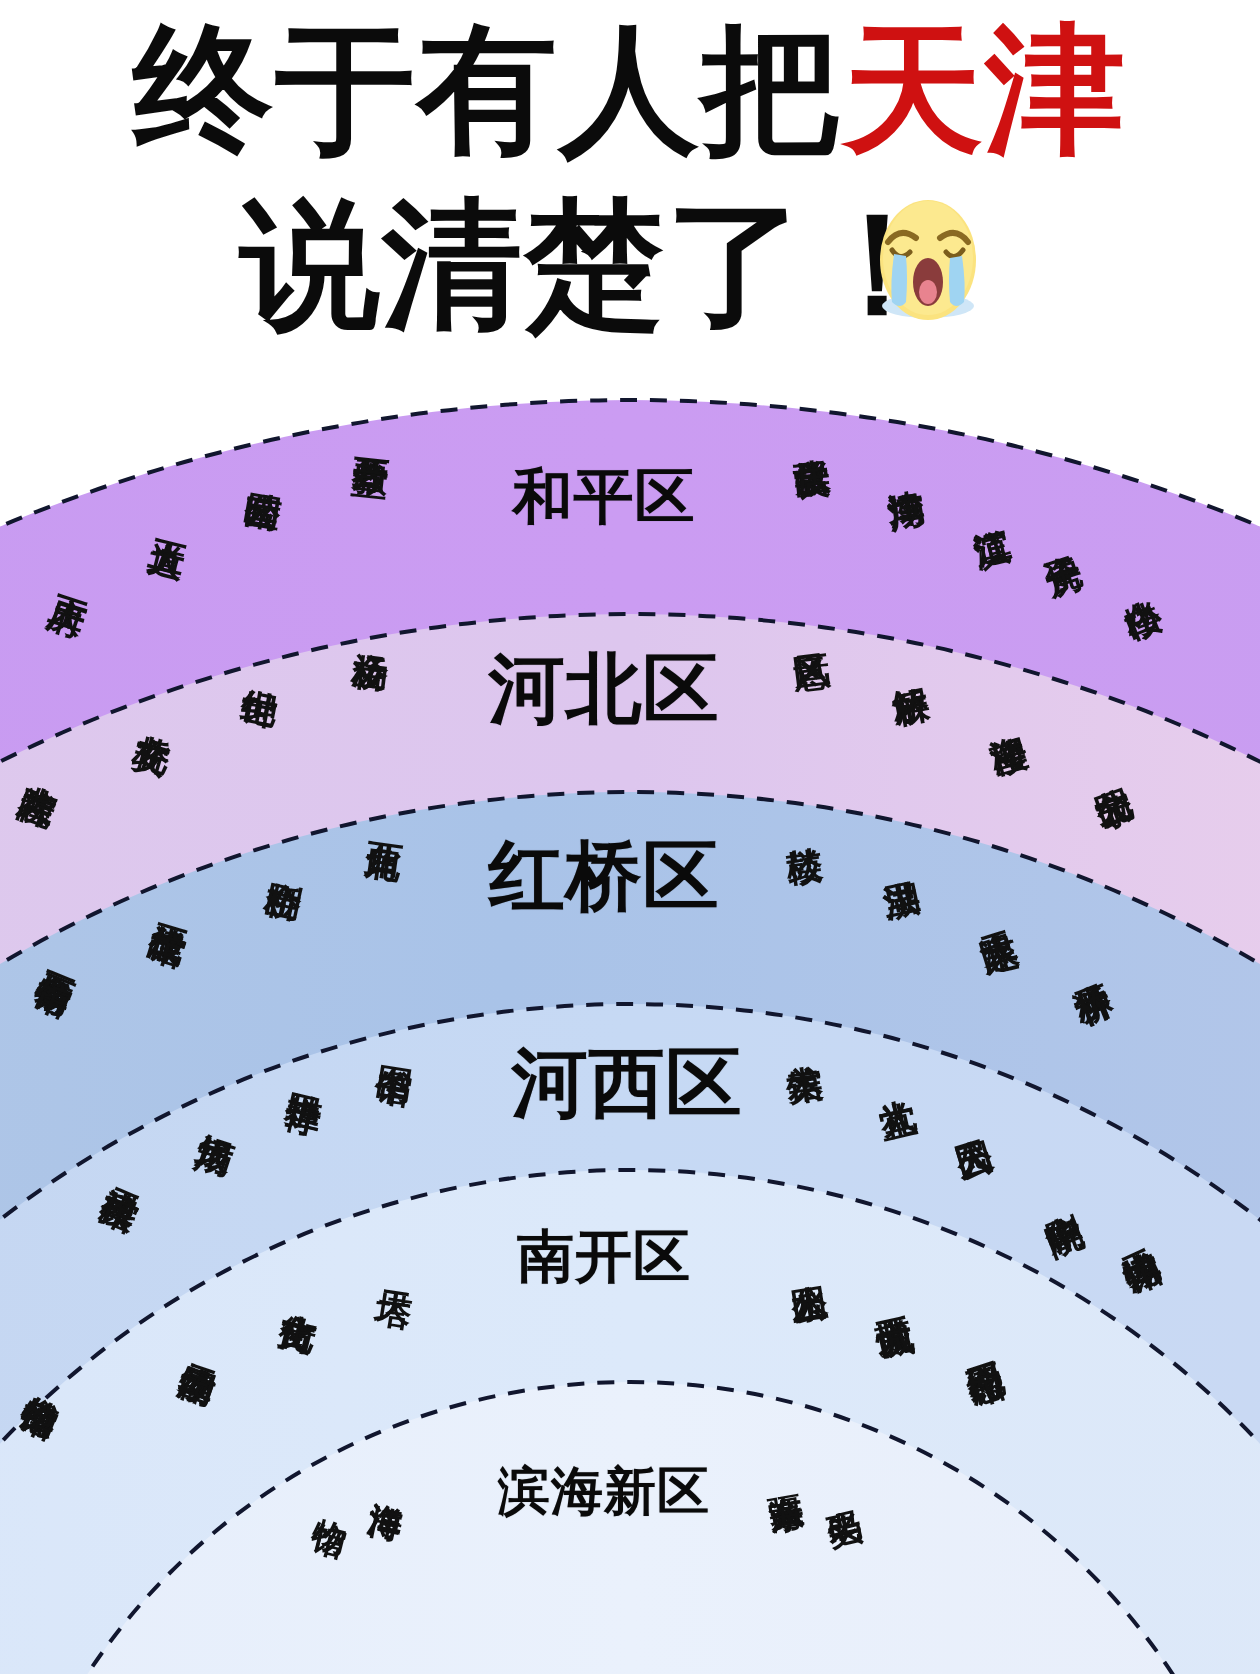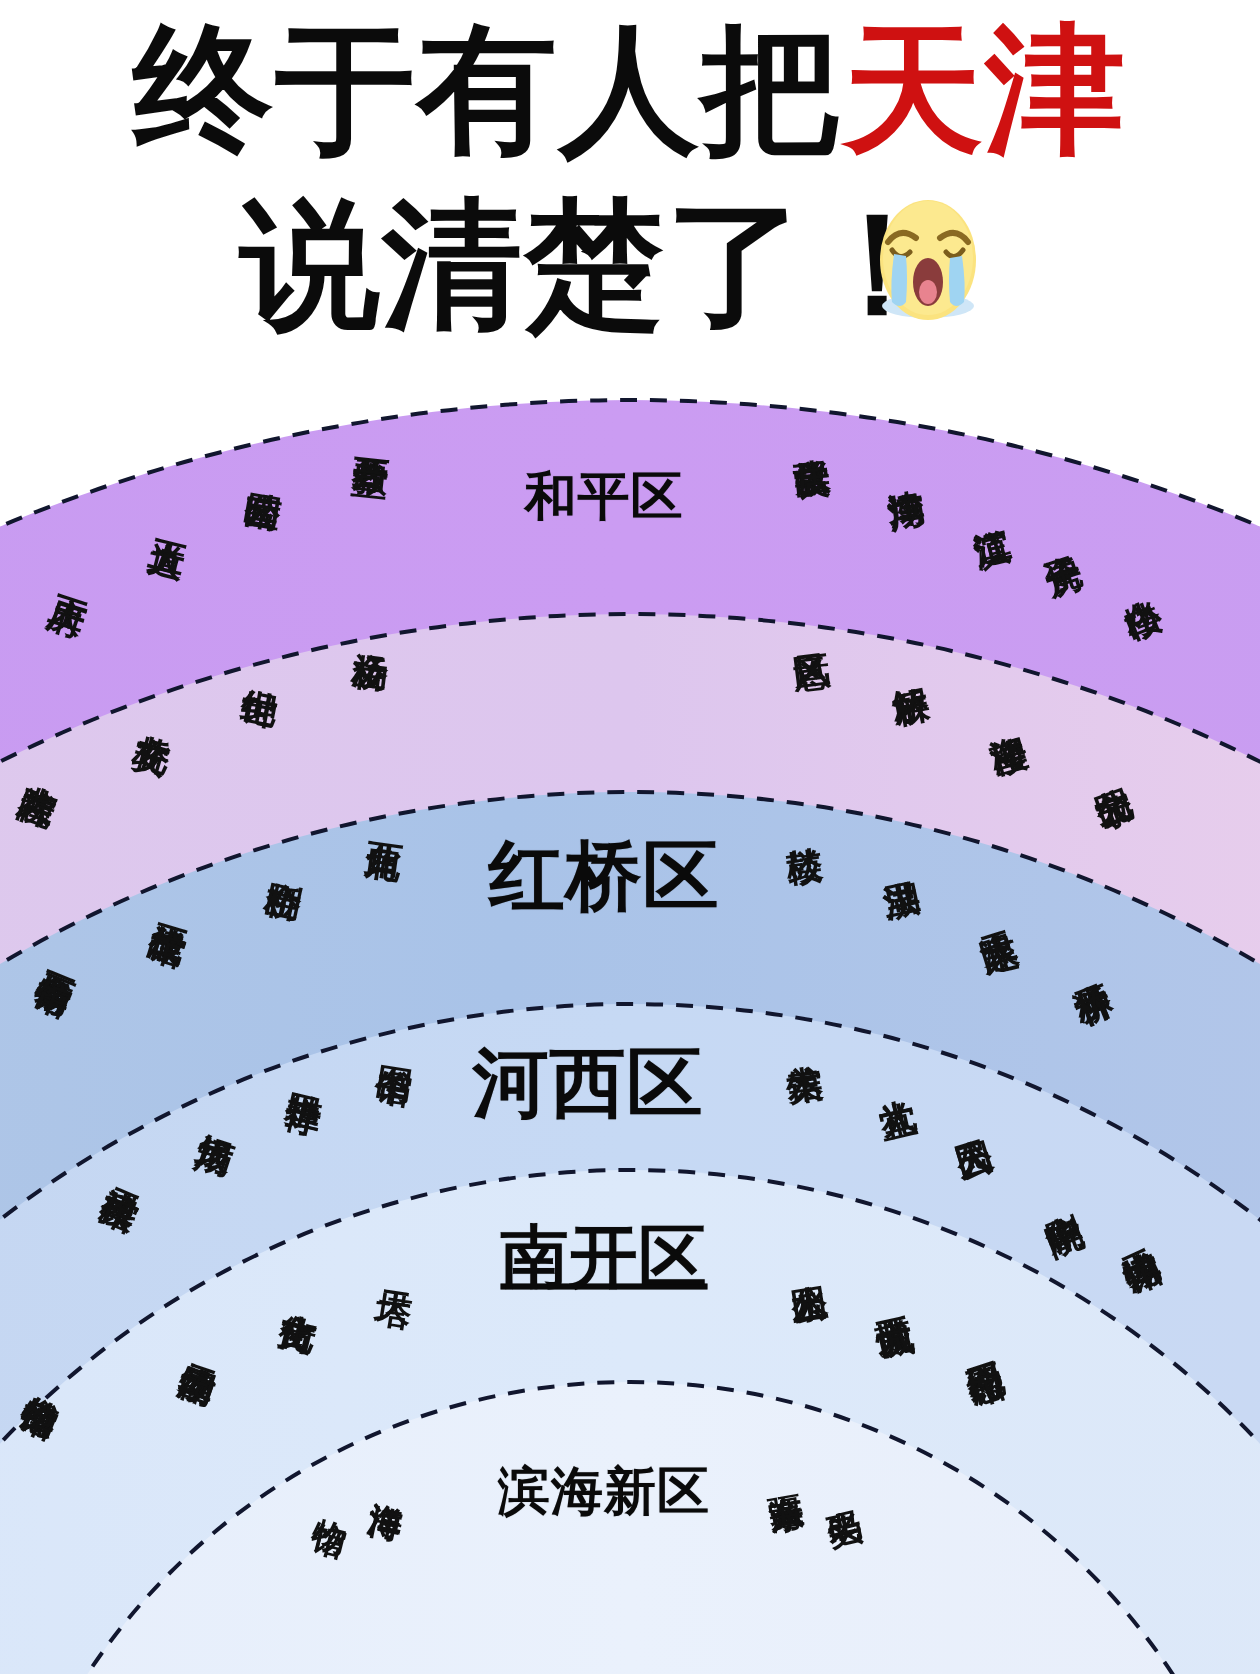--- a/index.html
+++ b/index.html
@@ -133,24 +133,25 @@
       <g fill="none" stroke="#11162e" stroke-width="4" stroke-dasharray="17 13">
         <circle cx="630" cy="1660" r="1632"></circle>
         <circle cx="630" cy="1660" r="1418"></circle>
         <circle cx="630" cy="1660" r="1240"></circle>
         <circle cx="630" cy="1660" r="1028"></circle>
         <circle cx="630" cy="1660" r="862"></circle>
         <circle cx="630" cy="1660" r="650"></circle>
       </g>
     </svg>
 
-    <div class="dname" style="left:604px;top:125px;font-size:52px;">和平区</div>
+    <div class="dname" style="left:604px;top:125px;font-size:60px;">和平区</div>
+    <div class="dname" style="left:604px;top:318px;font-size:76px;">河北区</div>
     <div class="dname" style="left:604px;top:505px;font-size:76px;">红桥区</div>
-    <div class="dname" style="left:588px;top:712px;font-size:76px;">河西区</div>
-    <div class="dname" style="left:604px;top:885px;font-size:68px;text-decoration:underline;">南开区</div>
+    <div class="dname" style="left:627px;top:712px;font-size:76px;">河西区</div>
+    <div class="dname" style="left:604px;top:885px;font-size:57px;">南开区</div>
     <div class="dname" style="left:604px;top:1120px;font-size:52px;">滨海新区</div>
 
     <div class="poi" style="left:64px;top:198px;font-size:36px;transform:rotate(18deg);">庆王府</div>
     <div class="poi" style="left:160px;top:142px;font-size:36px;transform:rotate(14deg);">五大道</div>
     <div class="poi" style="left:253px;top:92px;font-size:36px;transform:rotate(10deg);">睦南公园</div>
     <div class="poi" style="left:357px;top:58px;font-size:36px;transform:rotate(6deg);">西开教堂</div>
     <div class="poi" style="left:789px;top:58px;font-size:36px;transform:rotate(-6deg);">张学良故居</div>
     <div class="poi" style="left:880px;top:90px;font-size:36px;transform:rotate(-10deg);">津湾广场</div>
     <div class="poi" style="left:963px;top:130px;font-size:36px;transform:rotate(-14deg);">滨江道</div>
     <div class="poi" style="left:1031px;top:158px;font-size:36px;transform:rotate(-18deg);">瓷房子</div>

